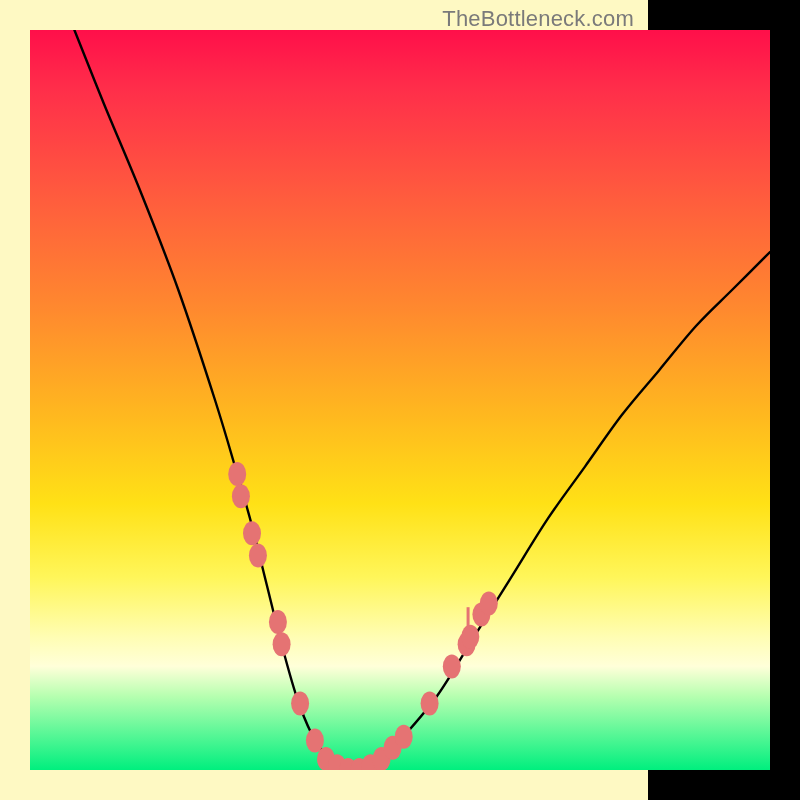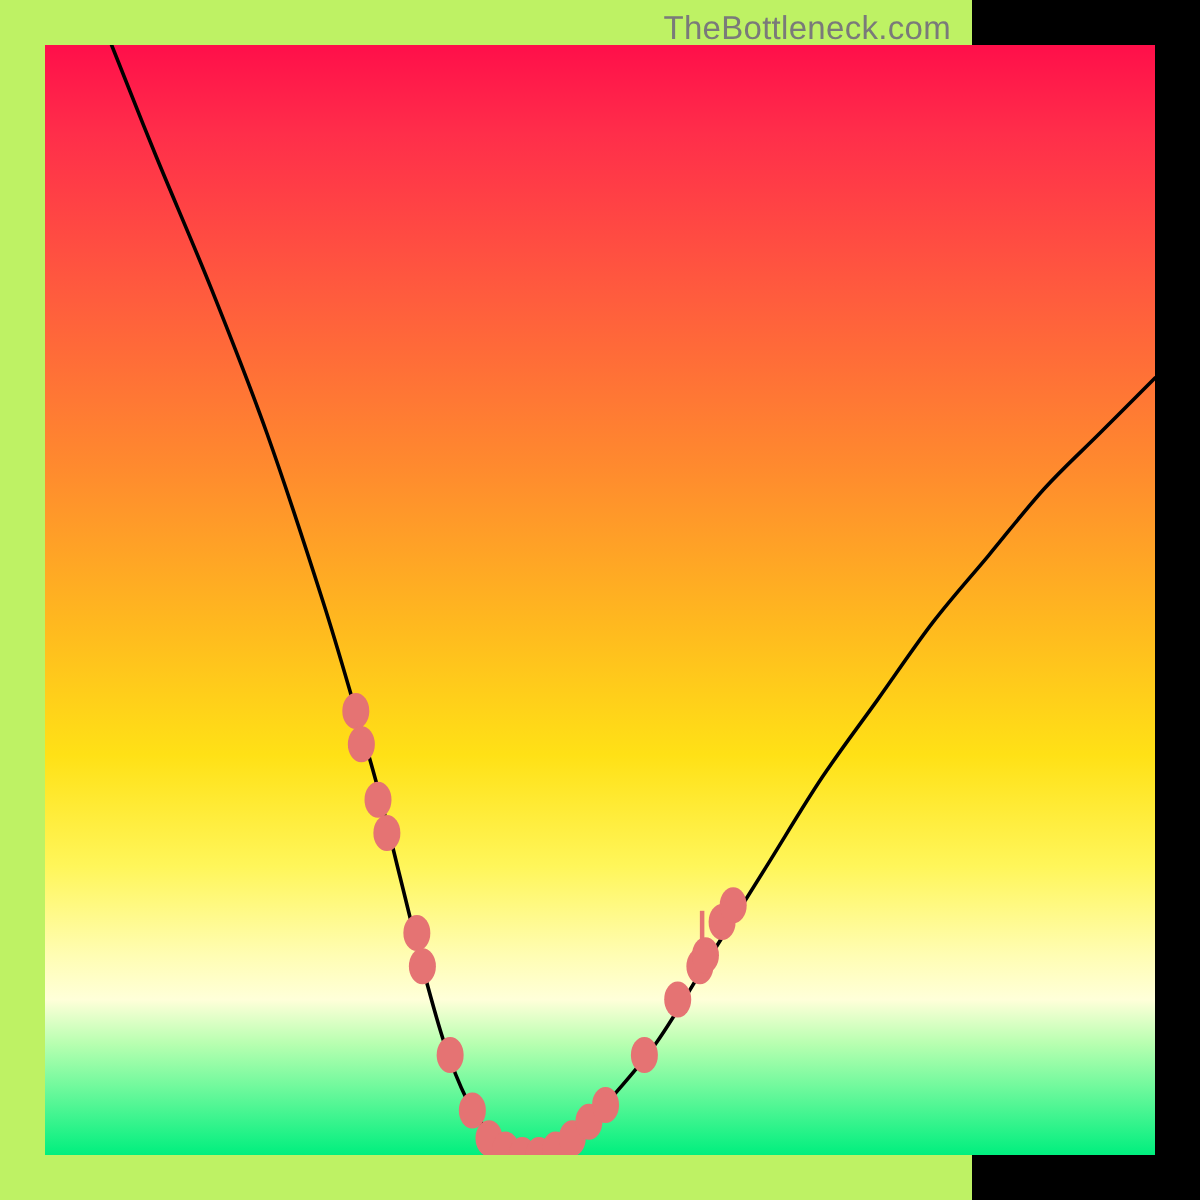--- a/index.html
+++ b/index.html
@@ -10,21 +10,21 @@
     overflow: hidden;
     background: #000;
     font-family: Arial, Helvetica, sans-serif;
   }
   .frame {
     position: absolute;
     left: 0;
     top: 0;
     width: 648px;
     height: 800px;
-    background: #bef264;
+    background: #fef9c3;
   }
   .plot {
     position: absolute;
     left: 30px;
     top: 30px;
     width: 740px;
     height: 740px;
     
     background: linear-gradient(
       to bottom,

